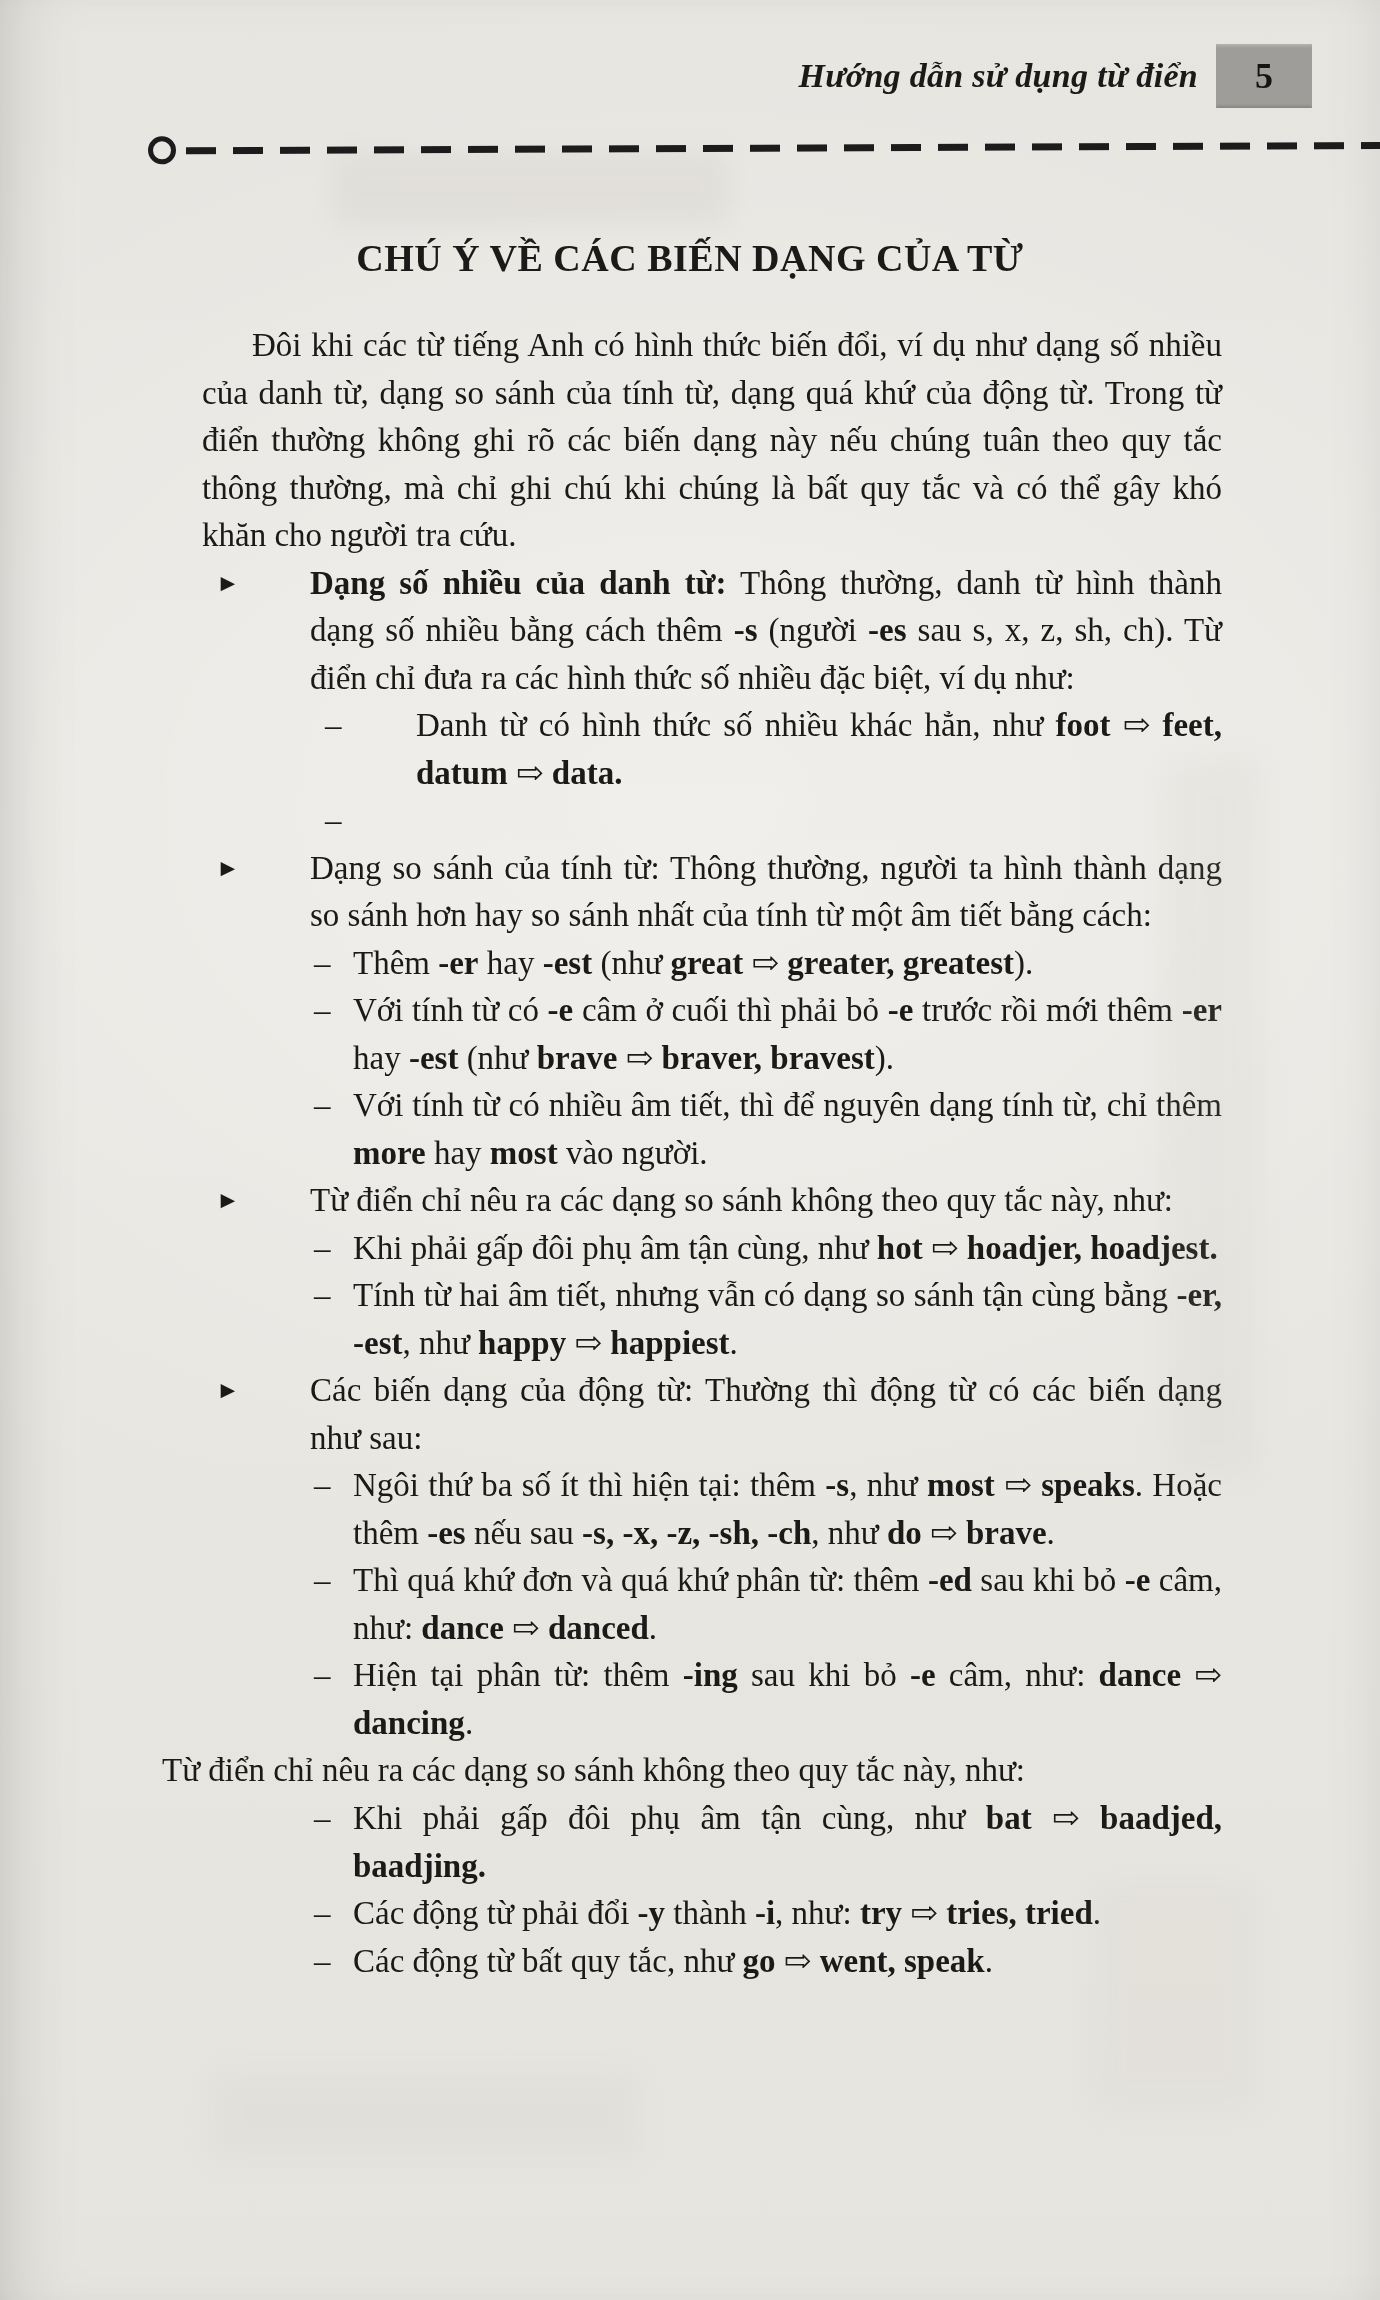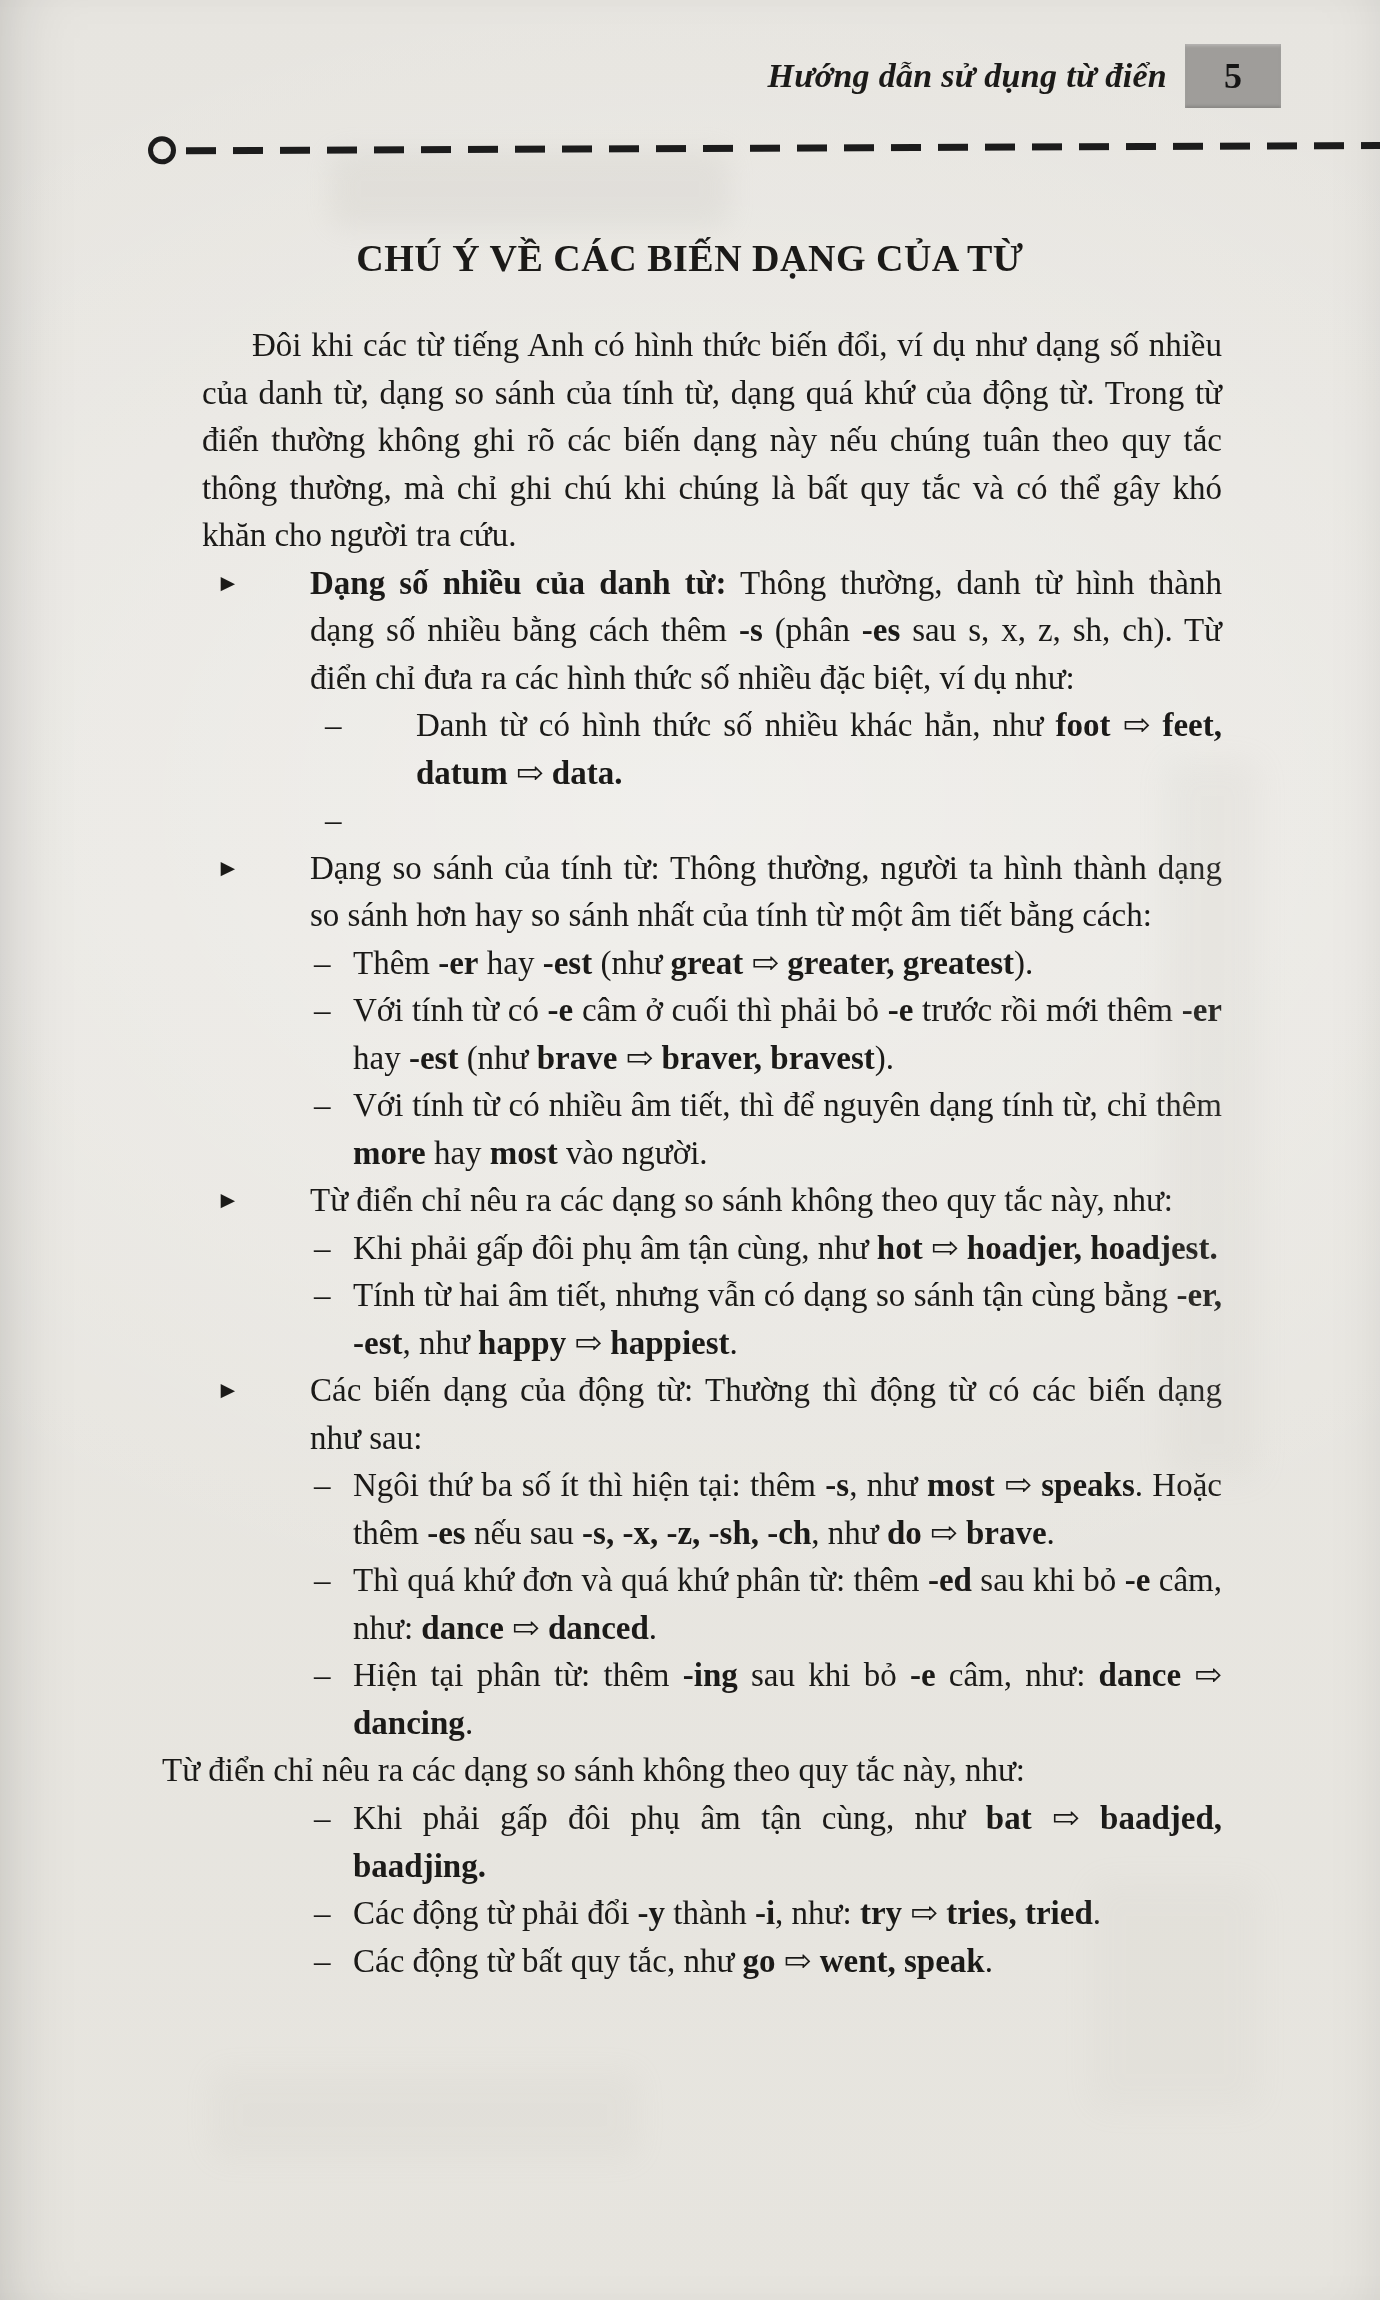--- a/index.html
+++ b/index.html
@@ -17,21 +17,21 @@
 
   
   .smudge{position:absolute;background:#b9b6ae;border-radius:14px;pointer-events:none;}
   .sm1{left:330px;top:150px;width:400px;height:78px;opacity:.16;filter:blur(13px);}
   .sm2{left:1165px;top:760px;width:95px;height:720px;opacity:.10;filter:blur(15px);}
   .sm3{left:210px;top:2070px;width:430px;height:90px;opacity:.09;filter:blur(14px);}
   .sm4{left:1090px;top:1880px;width:170px;height:230px;opacity:.08;filter:blur(15px);}
 
   
   .header{display:flex;justify-content:flex-end;align-items:center;gap:18px;
-    padding:44px 99px 0 0;}
+    padding:44px 68px 0 0;}
   .header-title{font-size:34px;font-weight:700;font-style:italic;letter-spacing:.3px;}
   .page-number-box{width:96px;height:64px;background:#9f9d9a;display:flex;
     align-items:center;justify-content:center;box-shadow:inset 0 2px 3px rgba(255,255,255,.25), inset 0 -2px 3px rgba(0,0,0,.15);}
   .page-number-box span{font-size:36px;font-weight:700;color:#141414;}
 
   
   .rule{display:flex;align-items:center;margin-top:26px;padding-left:148px;transform:rotate(-0.25deg);}
   .rule-circle{flex:0 0 auto;width:18px;height:18px;border:5px solid #1c1c1c;border-radius:50%;
     background:transparent;margin-right:10px;}
   .rule-dashes{flex:1;height:7px;
@@ -85,21 +85,21 @@
   <h1 class="main-title">CHÚ Ý VỀ CÁC BIẾN DẠNG CỦA TỪ</h1>
 
   <main class="content">
 
     <div class="block b-plain">
       <div class="runs first-indent"><span>Đôi khi các từ tiếng Anh có hình thức biến đổi, ví dụ như dạng số nhiều của danh từ, dạng so sánh của tính từ, dạng quá khứ của động từ. Trong từ điển thường không ghi rõ các biến dạng này nếu chúng tuân theo quy tắc thông thường, mà chỉ ghi chú khi chúng là bất quy tắc và có thể gây khó khăn cho người tra cứu.</span></div>
     </div>
 
     <div class="block b-bullet">
       <span class="marker">►</span>
-      <div class="runs"><b>Dạng số nhiều của danh từ:</b><span> Thông thường, danh từ hình thành dạng số nhiều bằng cách thêm </span><b>-s</b><span> (phân </span><b>-es</b><span> sau s, x, z, sh, ch). Từ điển chỉ đưa ra các hình thức số nhiều đặc biệt, ví dụ như:</span></div>
+      <div class="runs"><b>Dạng số nhiều của danh từ:</b><span> Thông thường, danh từ hình thành dạng số nhiều bằng cách thêm </span><b>-s</b><span> (người </span><b>-es</b><span> sau s, x, z, sh, ch). Từ điển chỉ đưa ra các hình thức số nhiều đặc biệt, ví dụ như:</span></div>
     </div>
 
     <div class="block b-dash-deep">
       <span class="marker">–</span>
       <div class="runs"><span>Danh từ có hình thức số nhiều khác hẳn, như </span><b>foot ⇨ feet, datum ⇨ data.</b></div>
     </div>
 
     <div class="block b-dash-deep">
       <span class="marker">–</span>
     </div>

